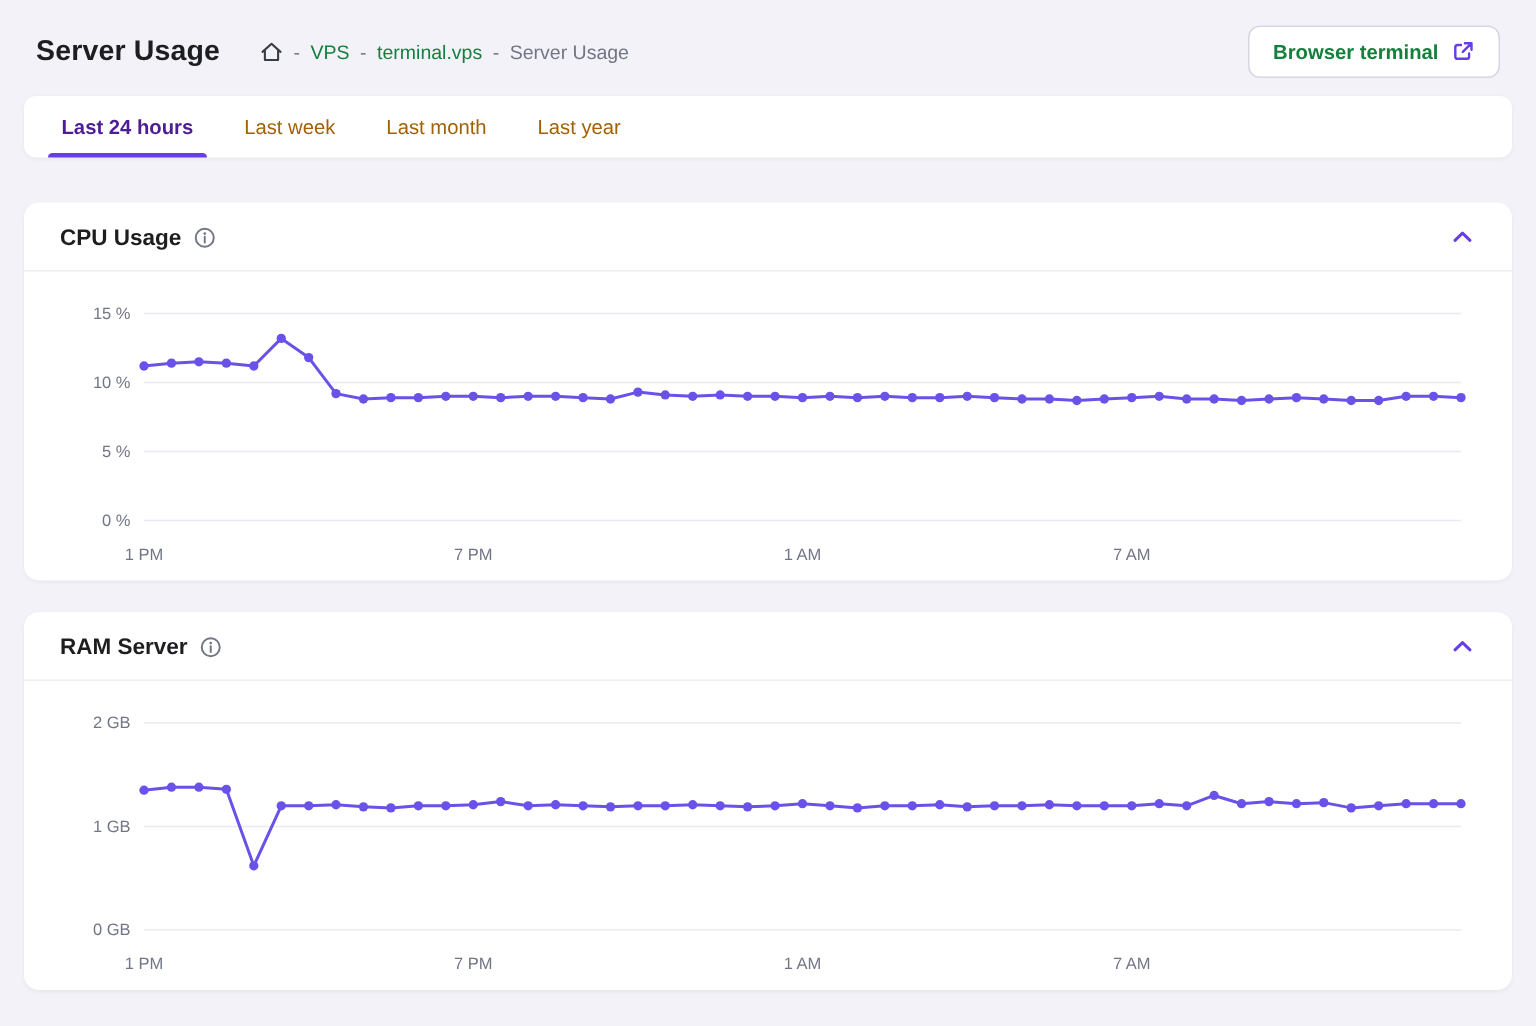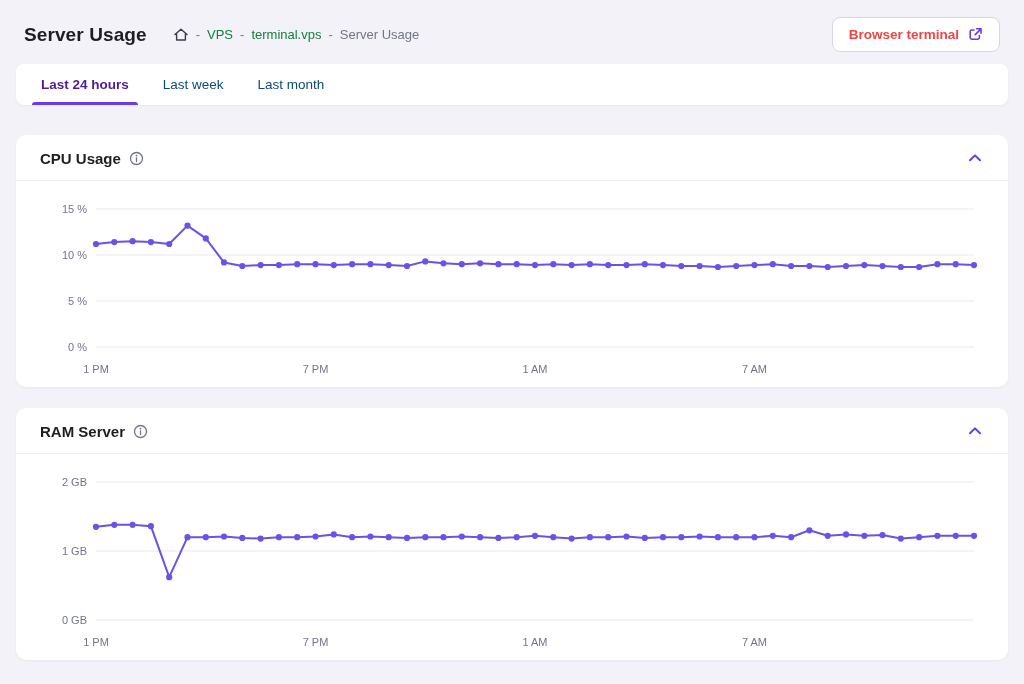--- a/index.html
+++ b/index.html
@@ -13,32 +13,32 @@
   
   .header { display:flex; align-items:center; padding:17px 24px 10px 24px; }
   .page-title { font-size:19px; font-weight:700; color:#1d1e20; letter-spacing:.1px; }
   .breadcrumb { display:flex; align-items:center; gap:7px; margin-left:26px; font-size:13px; color:#727586; }
   .breadcrumb .home-ic { display:flex; align-items:center; }
   .breadcrumb .sep { color:#727586; }
   .breadcrumb a { color:#15803d; text-decoration:none; cursor:pointer; }
   .btn-terminal {
     margin-left:auto; display:flex; align-items:center; gap:9px;
     background:#ffffff; border:1px solid #d5d8e2; border-radius:8px;
-    padding:9px 16px; font-size:13.5px; font-weight:700; color:#ef4444;
+    padding:9px 16px; font-size:13.5px; font-weight:700; color:#15803d;
     cursor:pointer; font-family:inherit;
   }
   
   .tabbar {
     margin:2px 16px 0 16px; background:#fff; border-radius:8px;
     display:flex; align-items:stretch; height:41px; padding:0 8px;
     box-shadow:0 1px 3px rgba(20,20,70,.05);
   }
   .tab {
     position:relative; display:flex; align-items:center; padding:0 17px;
-    font-size:13.5px; color:#0c4a6e; font-weight:500; cursor:pointer;
+    font-size:13.5px; color:#a16207; font-weight:500; cursor:pointer;
     background:none; border:none; font-family:inherit;
   }
   .tab.active { color:#4c1d95; font-weight:700; }
   .tab.active::after {
     content:""; position:absolute; left:8px; right:8px; bottom:0; height:3px;
     background:#673de6; border-radius:3px 3px 0 0;
   }
   
   .card {
     margin:30px 16px 12px 16px; background:#fff; border-radius:10px;
@@ -81,20 +81,21 @@
         <path d="M8.6 1.8h4.4v4.4M12.7 2.1 7.2 7.6" stroke="#673de6" stroke-width="1.6" stroke-linecap="round" stroke-linejoin="round"></path>
       </svg>
     </span>
   </button>
 </div>
 
 <div class="tabbar">
   <button class="tab active">Last 24 hours</button>
   <button class="tab">Last week</button>
   <button class="tab">Last month</button>
+  <button class="tab">Last year</button>
 </div>
 
 <div class="card">
   <div class="card-header">
     <span class="card-title">CPU Usage</span>
     <span class="info-ic">
       <svg width="15" height="15" viewBox="0 0 15 15" fill="none">
         <circle cx="7.5" cy="7.5" r="6" stroke="#727586" stroke-width="1.3"></circle>
         <circle cx="7.5" cy="4.7" r="0.9" fill="#727586"></circle>
         <path d="M7.5 6.8v3.8" stroke="#727586" stroke-width="1.3" stroke-linecap="round"></path>

